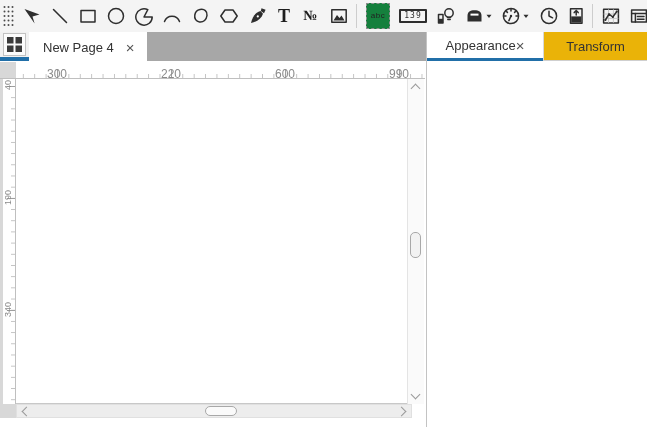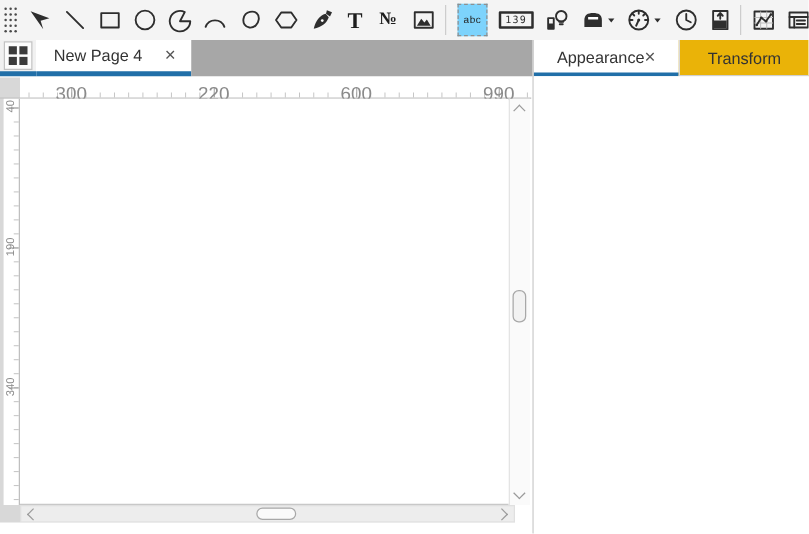--- a/index.html
+++ b/index.html
@@ -8,33 +8,33 @@
 
   
   .toolbar{position:absolute;left:0;top:0;width:647px;height:32px;background:#f4f4f4;
            display:flex;align-items:center;gap:7px;padding-left:2px;box-sizing:border-box;}
   .tool{height:26px;display:flex;align-items:center;justify-content:center;flex:0 0 auto;}
   .tool svg{display:block;}
   .tdiv{width:1px;height:24px;background:#cdcdcd;flex:0 0 auto;}
   .ic{stroke:#2e2e2e;fill:none;stroke-width:1.5;stroke-linecap:round;stroke-linejoin:round;}
   .glyphT{font-family:"Liberation Serif",serif;font-weight:bold;font-size:18px;color:#1d1d1d;line-height:1;}
   .glyphNo{font-family:"Liberation Serif",serif;font-weight:bold;font-size:14px;color:#1d1d1d;line-height:1;}
-  .abcbox{border:1px dashed #8f8f8f;background:#7dd3fc;font-size:8px;color:#222;
+  .abcbox{border:1px dashed #8f8f8f;background:#15803d;font-size:8px;color:#222;
           padding:8px 4px;line-height:1;letter-spacing:.5px;}
   .dispbox{border:2px solid #2e2e2e;border-radius:1px;font-family:"DejaVu Sans Mono",monospace;
            font-size:8px;color:#2e2e2e;padding:1px 3px;line-height:1;letter-spacing:1px;}
 
   
   .tabstrip{position:absolute;left:0;top:32px;width:426px;height:29px;display:flex;background:#fff;}
   .pages-btn{width:29px;height:25px;border-bottom:4px solid #216fa8;background:#f1f1f1;
              display:flex;align-items:center;justify-content:center;box-sizing:content-box;}
   .pages-box{width:23px;height:23px;background:#fcfcfc;border:1px solid #c2c2c2;
              display:flex;align-items:center;justify-content:center;box-sizing:border-box;}
   .page-tab{height:25px;border-bottom:4px solid #216fa8;background:#fff;display:flex;
-            align-items:center;gap:18px;padding:0 12px 0 14px;box-sizing:content-box;}
+            gap:12px;padding:0 12px 0 14px;box-sizing:content-box;margin-top:8px;}
   .page-tab .lbl{font-size:13px;color:#333;white-space:nowrap;}
   .closex{font-size:15px;color:#555;line-height:1;cursor:default;}
   .tab-filler{flex:1;background:#a7a7a7;}
 
   
   .rtabs{position:absolute;left:427px;top:32px;width:220px;height:29px;display:flex;}
   .rtab{display:flex;align-items:center;justify-content:center;font-size:13px;color:#333;box-sizing:border-box;}
   .rtab.active{width:116px;background:#fff;border-bottom:3px solid #216fa8;}
   .rtab.inactive{flex:1;background:#eab308;border-bottom:1px solid #cfcfcf;border-left:1px solid #d8d8d8;}
   .panel-divider{position:absolute;left:426px;top:32px;width:1px;height:395px;background:#c3c3c3;}
@@ -43,21 +43,21 @@
   
   .ruler-corner{position:absolute;left:0;top:62px;width:16px;height:17px;background:#d8d8d8;
                 border-bottom:1px solid #bfbfbf;box-sizing:border-box;}
   .hruler{position:absolute;left:16px;top:62px;width:409px;height:17px;background:#fff;
           border-bottom:1px solid #bfbfbf;box-sizing:border-box;
           background-image:linear-gradient(90deg,#9f9f9f 0 1px,transparent 1px),
                            linear-gradient(90deg,#c2c2c2 0 1px,transparent 1px);
           background-size:114px 8px,11.4px 4px;
           background-repeat:repeat-x;
           background-position:41px 100%,41px 100%;}
-  .hlabel{position:absolute;top:5px;transform:translateX(-50%);font-size:15px;color:#8a8a8a;}
+  .hlabel{position:absolute;top:5px;transform:translateX(-50%);font-size:12px;color:#8a8a8a;}
   .left-strip{position:absolute;left:0;top:79px;width:3px;height:338px;background:#d8d8d8;}
   .vruler{position:absolute;left:3px;top:79px;width:13px;height:325px;background:#fff;
           border-right:1px solid #bfbfbf;box-sizing:border-box;
           background-image:linear-gradient(#9f9f9f 0 1px,transparent 1px),
                            linear-gradient(#c2c2c2 0 1px,transparent 1px);
           background-size:8px 112px,4px 11.2px;
           background-repeat:repeat-y;
           background-position:100% 7px,100% 7px;}
   .vlabel{position:absolute;left:0px;writing-mode:vertical-rl;transform:rotate(180deg);
           font-size:9px;color:#8a8a8a;}

